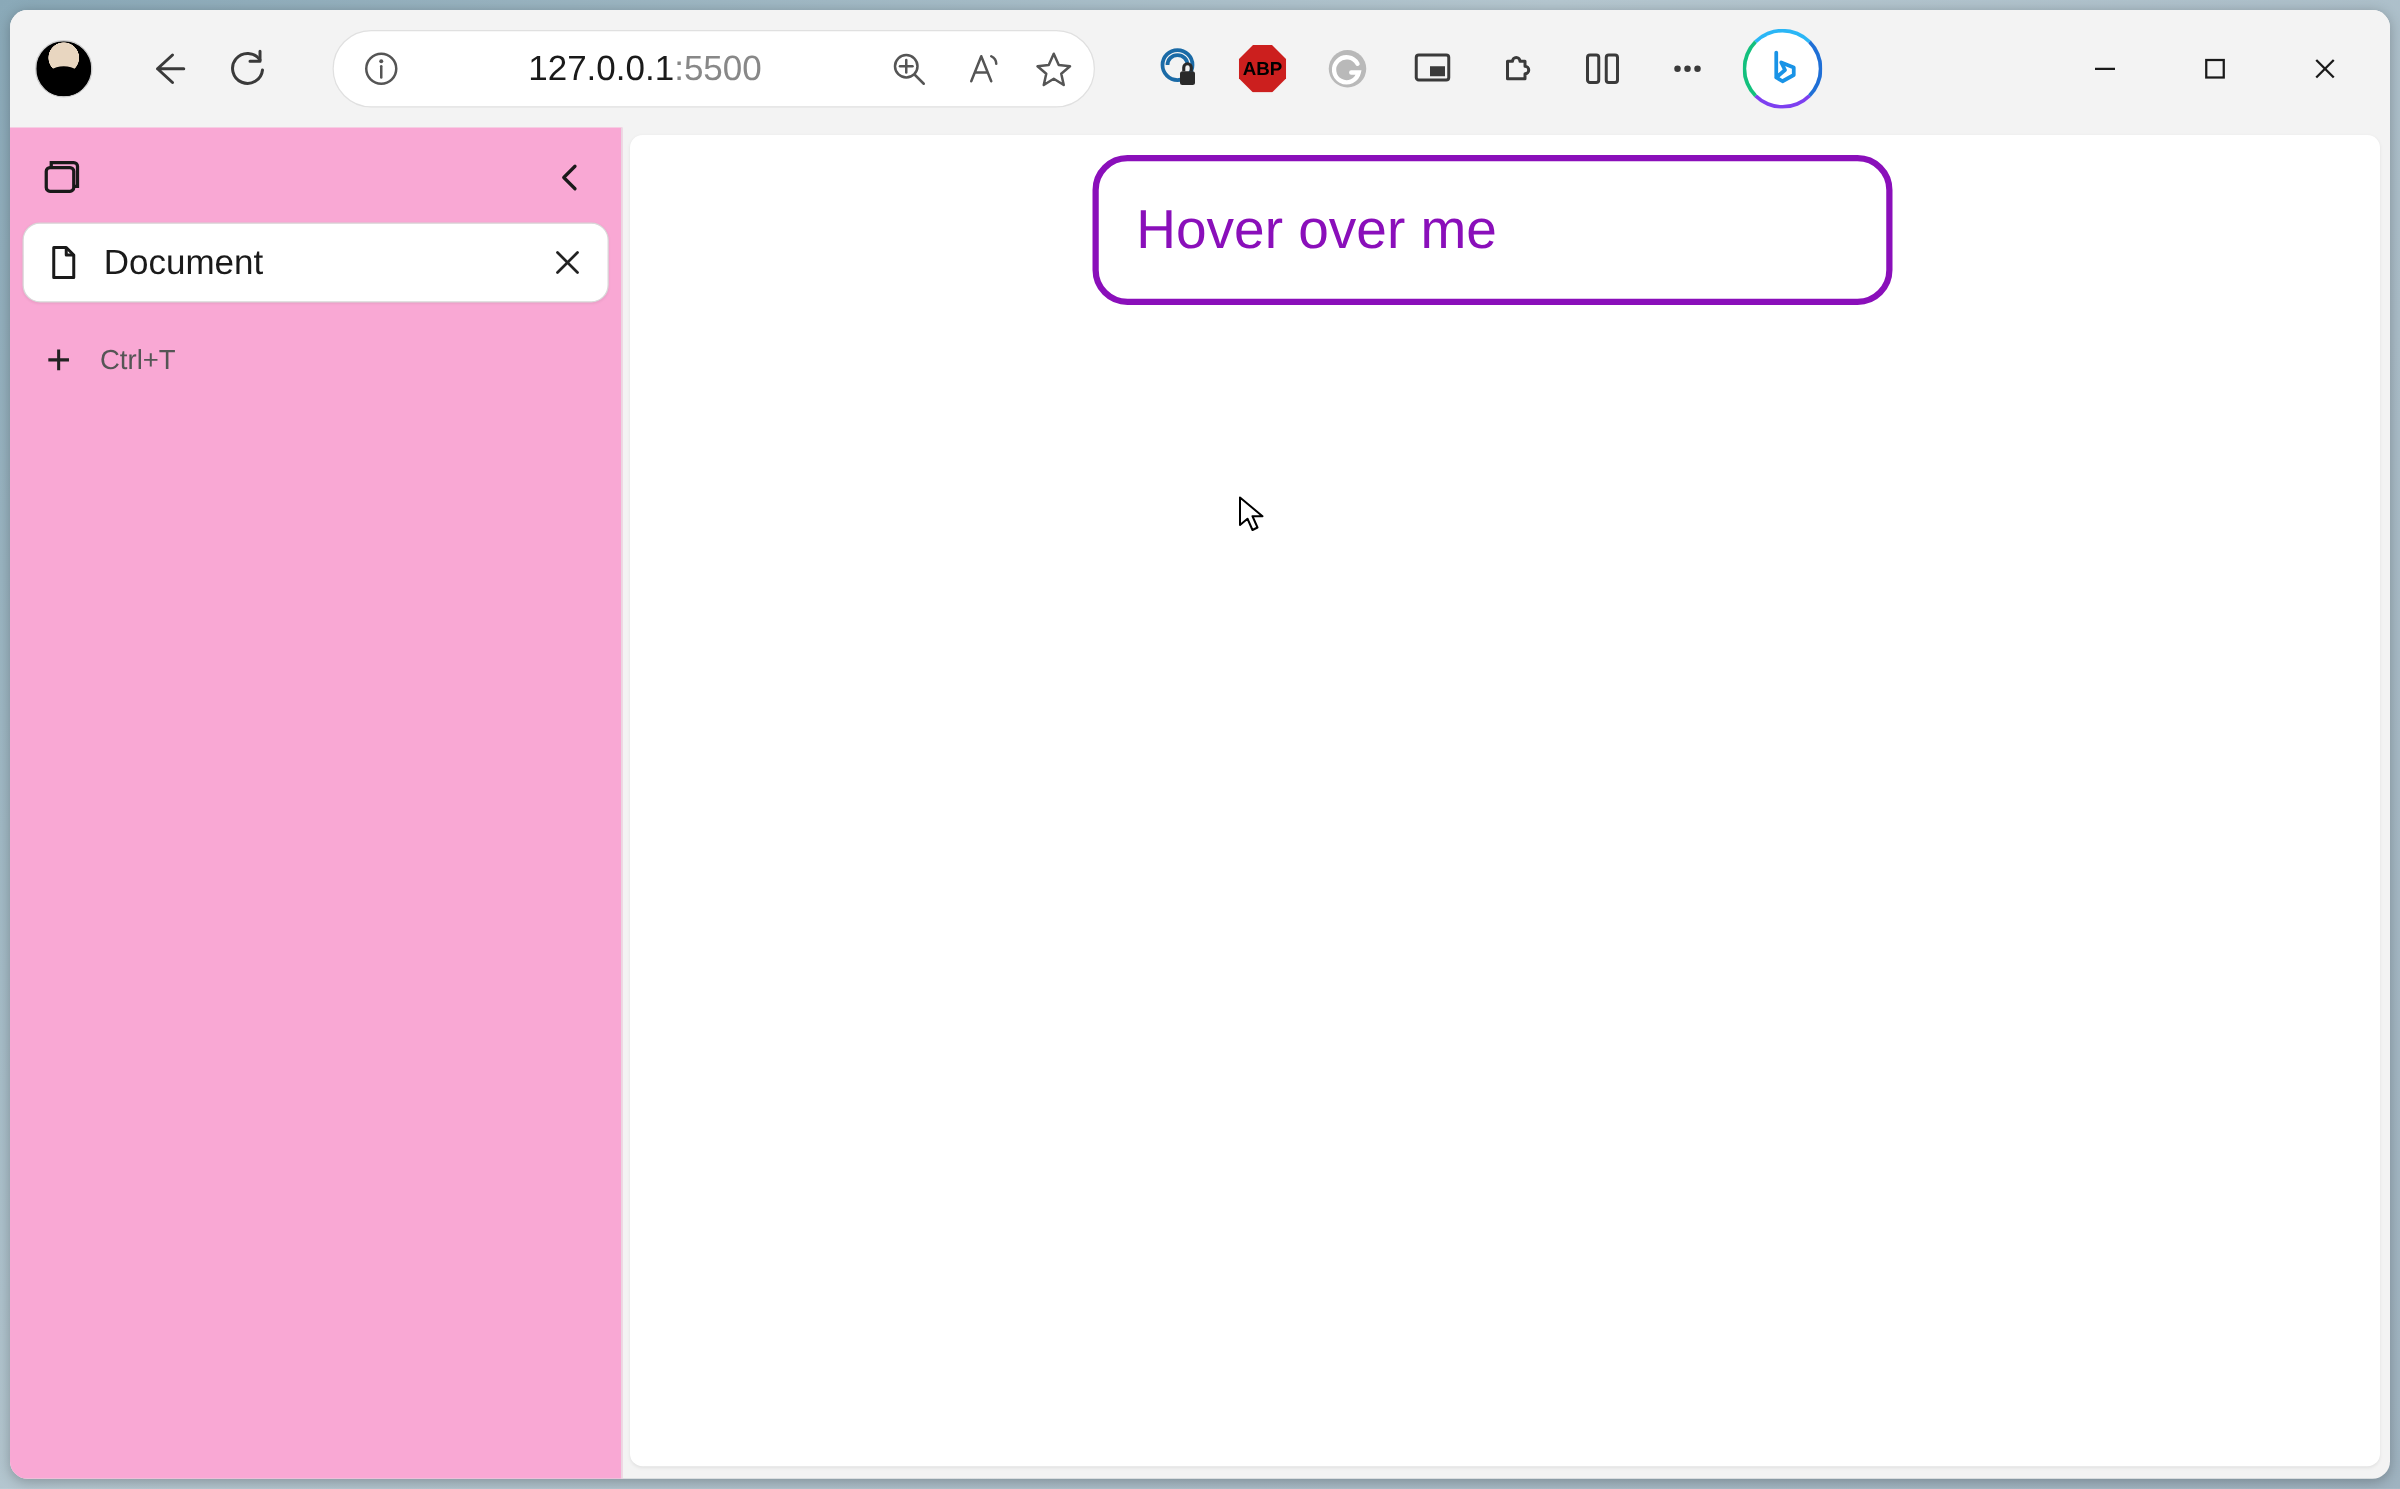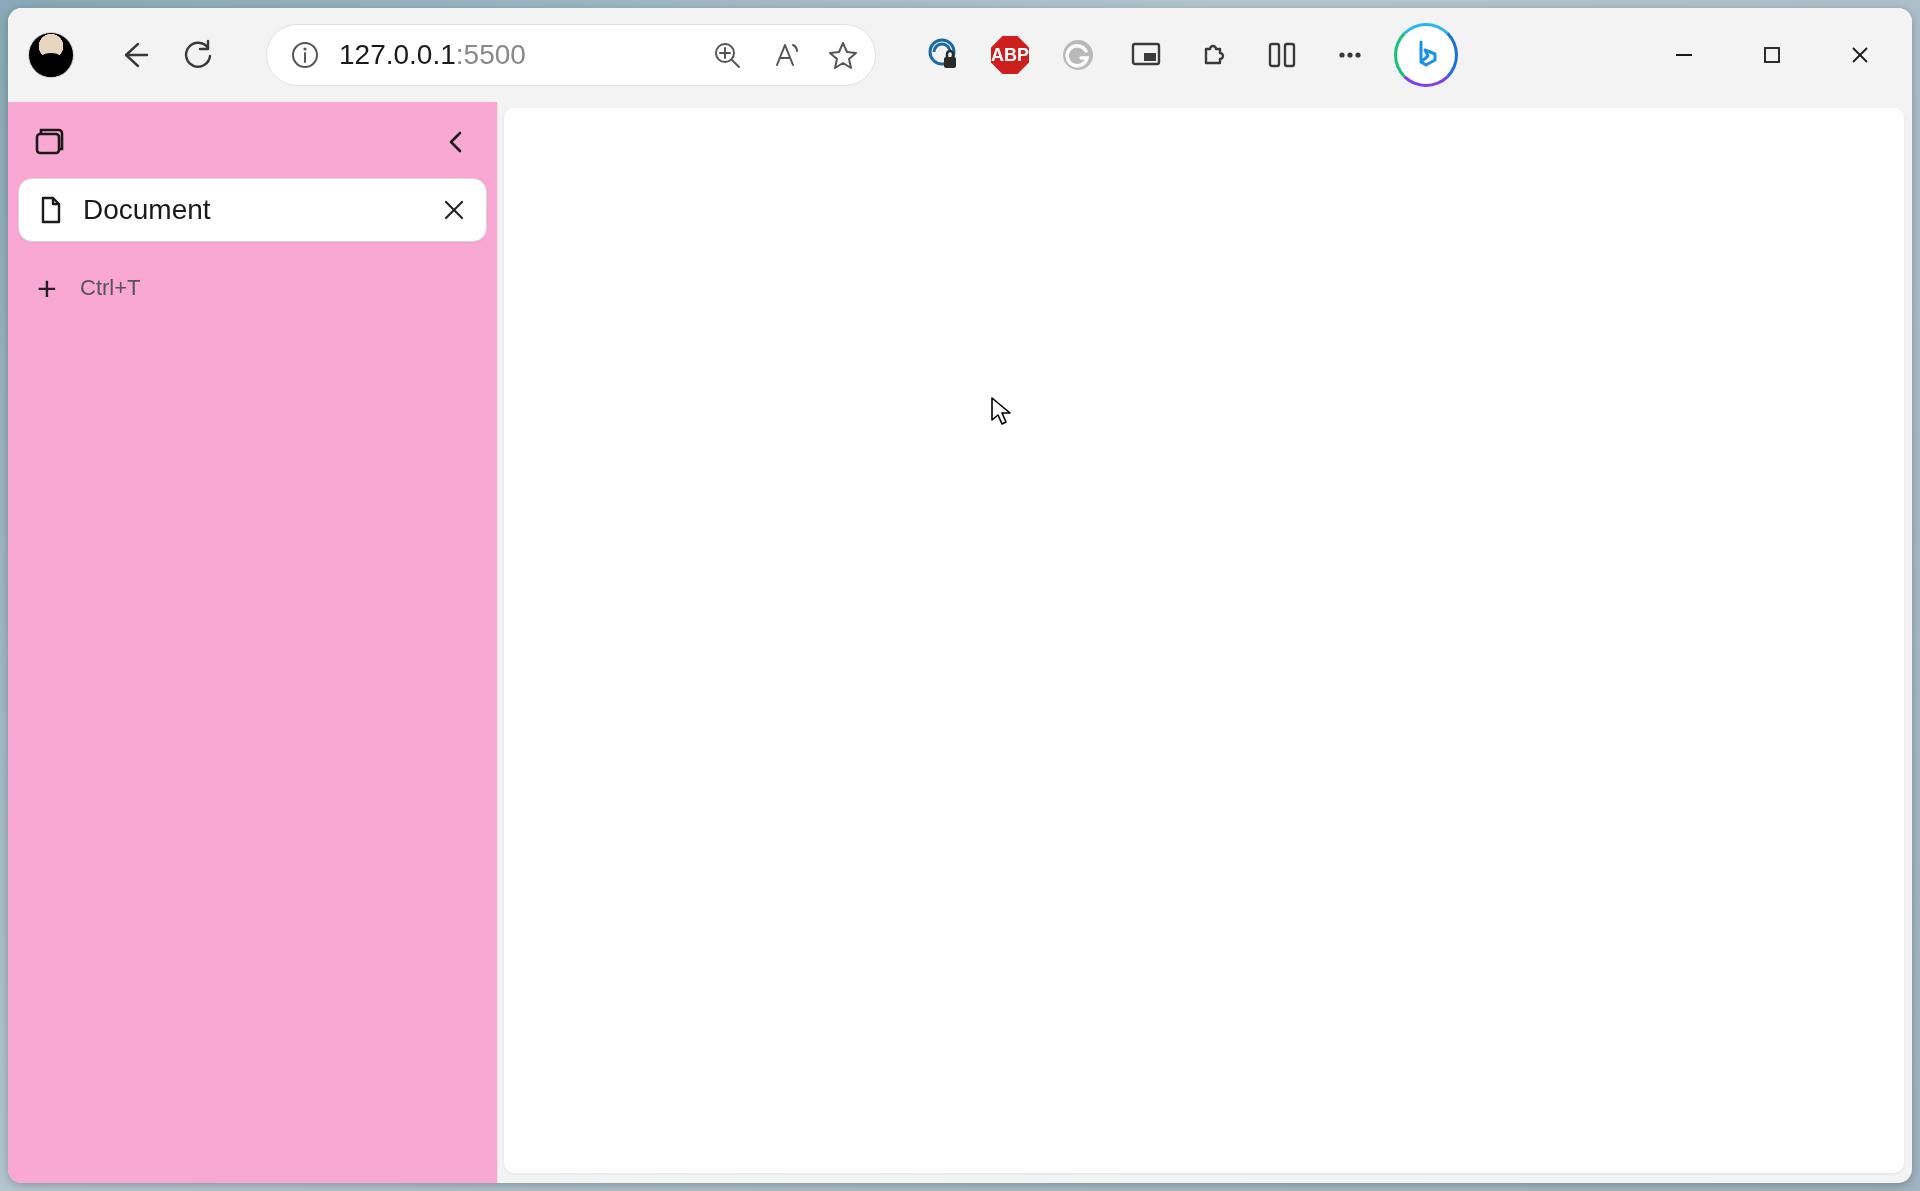--- a/index.html
+++ b/index.html
@@ -64,20 +64,21 @@
     display:flex;align-items:center;
     padding: 0 12px 0 18px;
     gap:14px;
   }
   .addr-text{
     flex:1;
     font-size: 28px;
     color:#1a1a1a;
     white-space:nowrap;
     overflow:hidden;
+    text-align:center;
   }
   .addr-text .faded{color:#888;}
   .addr-actions{display:flex;align-items:center;gap:18px;}
   .addr-icon{
     width:40px;height:40px;
     display:flex;align-items:center;justify-content:center;
     color:#555;font-size:24px;
   }
   .toolbar-right{
     display:flex;align-items:center;gap:8px;margin-left:28px;
@@ -257,21 +258,21 @@
       <div class="ext-btn">
         <svg width="36" height="36" viewBox="0 0 36 36">
           <circle cx="18" cy="15" r="12" fill="none" stroke="#1a6aa6" stroke-width="3"></circle>
           <path d="M10 15 A8 8 0 0 1 26 15" fill="none" stroke="#1a6aa6" stroke-width="3"></path>
           <rect x="20" y="20" width="12" height="11" rx="2" fill="#2a2a2a"></rect>
           <path d="M23 20 v-3 a3 3 0 0 1 6 0 v3" fill="none" stroke="#2a2a2a" stroke-width="2.5"></path>
         </svg>
       </div>
       <div class="ext-btn">
         <div class="stop-shape">
-          <span style="color:#ffffff;font-size:18px;font-weight:800;">ABP</span>
+          <span style="color:#000000;font-size:15px;font-weight:800;">ABP</span>
         </div>
       </div>
       <div class="ext-btn">
         <svg width="36" height="36" viewBox="0 0 36 36">
           <circle cx="18" cy="18" r="15" fill="#b9b9b9"></circle>
           <path d="M26 14 A10 10 0 1 0 27 21 H21" fill="none" stroke="#fff" stroke-width="3.5" stroke-linecap="round"></path>
         </svg>
       </div>
       <div class="ext-btn">
         <svg width="34" height="34" viewBox="0 0 34 34">
@@ -355,19 +356,22 @@
         </div>
       </div>
 
       <div class="newtab-row">
         <div class="plus-ic">+</div>
         <div class="newtab-shortcut">Ctrl+T</div>
       </div>
     </div>
 
     <div class="page-viewport">
+      <div class="hover-box">
+        <span>Hover over me</span>
+      </div>
       <svg class="cursor" viewBox="0 0 22 30">
         <path d="M2 2 L2 24 L8 19 L12 28 L16 26 L12 17 L20 17 Z" fill="#fff" stroke="#000" stroke-width="1.6" stroke-linejoin="round"></path>
       </svg>
     </div>
 
   </div>
 </div>
 
 </body></html>

